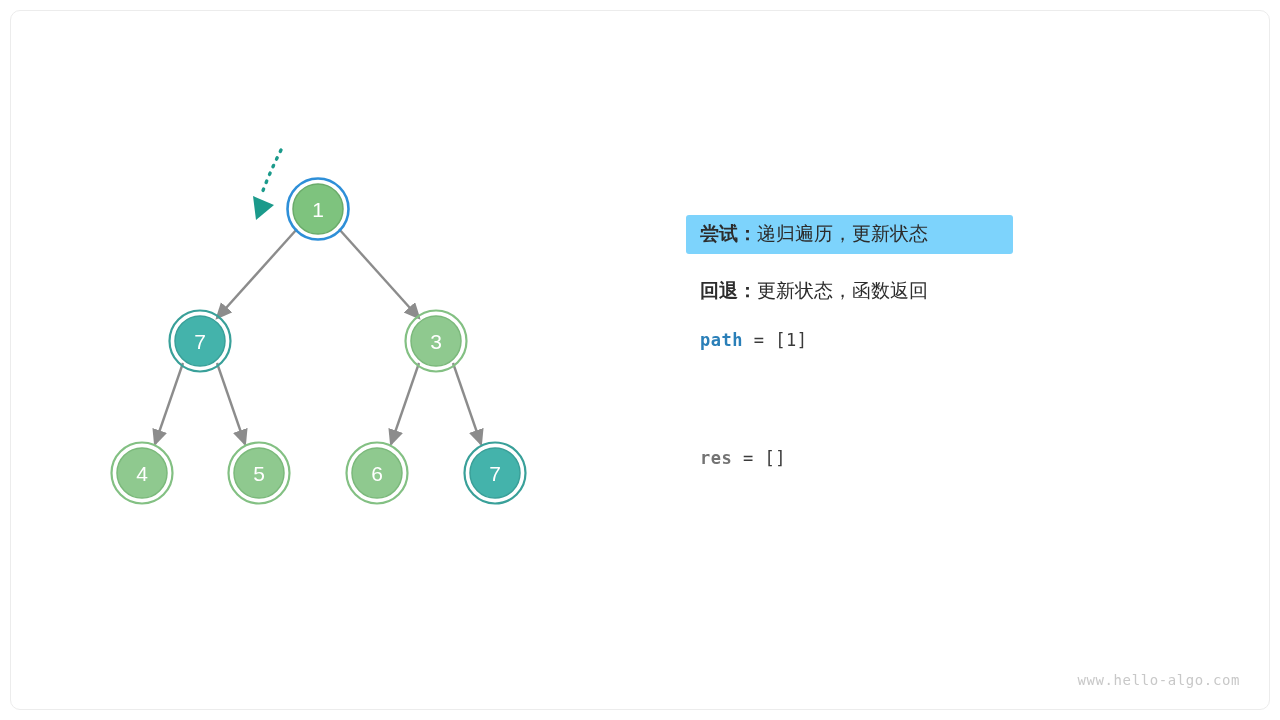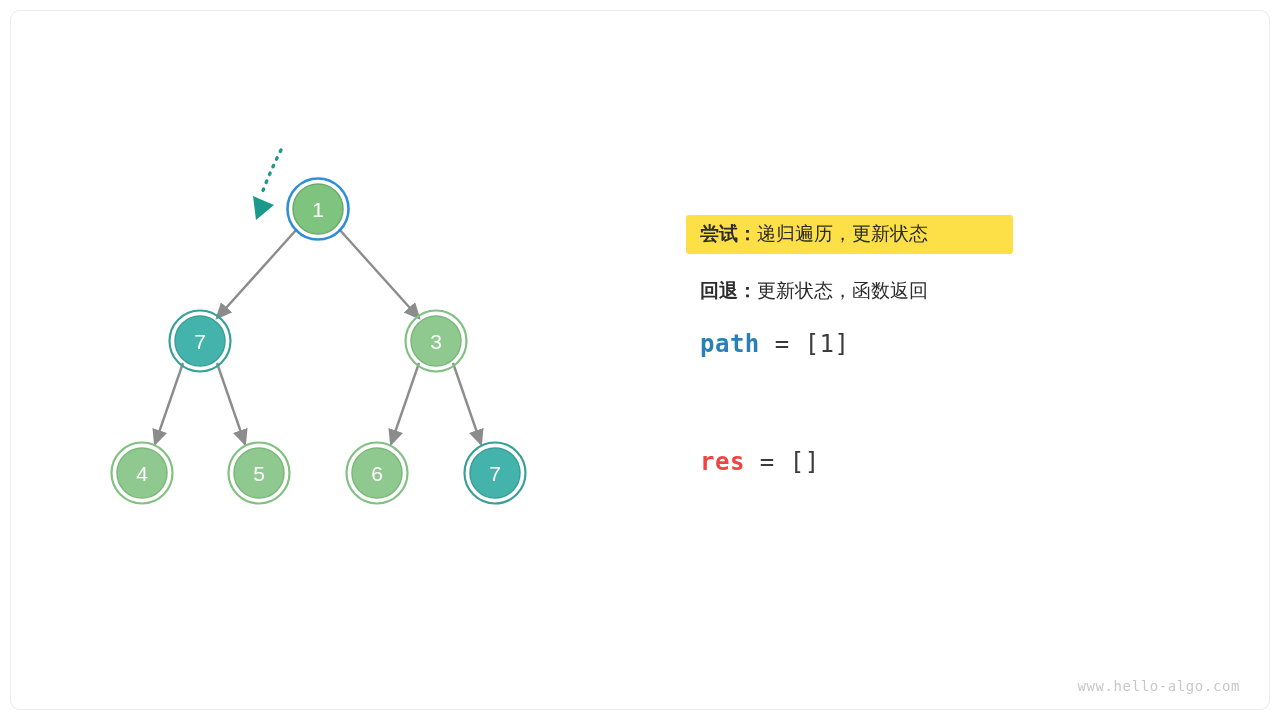--- a/index.html
+++ b/index.html
@@ -49,53 +49,53 @@
     align-items: baseline;
     font-size: 19px;
     color: #2c2c2c;
     line-height: 1;
     margin-bottom: 18px;
     padding: 9px 14px 11px 14px;
     box-sizing: border-box;
     width: 327px;
   }
   .legend-row.highlight {
-    background: #fde047;
+    background: #7dd3fc;
     border-radius: 3px;
   }
   .legend-key {
     font-weight: bold;
     white-space: nowrap;
   }
   .legend-val {
     white-space: nowrap;
   }
   .code-row {
     position: absolute;
     font-family: "DejaVu Sans Mono", monospace;
-    font-size: 24px;
+    font-size: 17px;
     letter-spacing: 0.5px;
     white-space: pre;
     color: #3a3a3a;
     text-align: center;
   }
   .code-row .var {
     color: #2a7fb8;
     font-weight: bold;
   }
   .code-row .var.teal {
-    color: #ef4444;
+    color: #737373;
   }
   #path-row { left: 700px; top: 330px; }
   #res-row  { left: 700px; top: 448px; }
 
   .watermark {
     position: absolute;
     right: 40px;
-    bottom: 26px;
+    bottom: 32px;
     font-family: "DejaVu Sans Mono", monospace;
     font-size: 14px;
     color: #c8c8c8;
     letter-spacing: 0.6px;
   }
   .node-label {
     font-family: "Liberation Sans", sans-serif;
     font-size: 21px;
     fill: #ffffff;
   }

